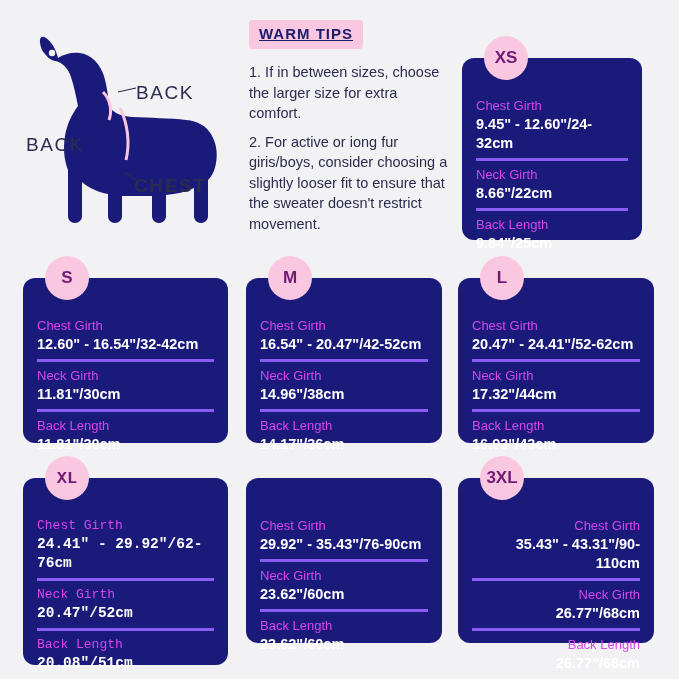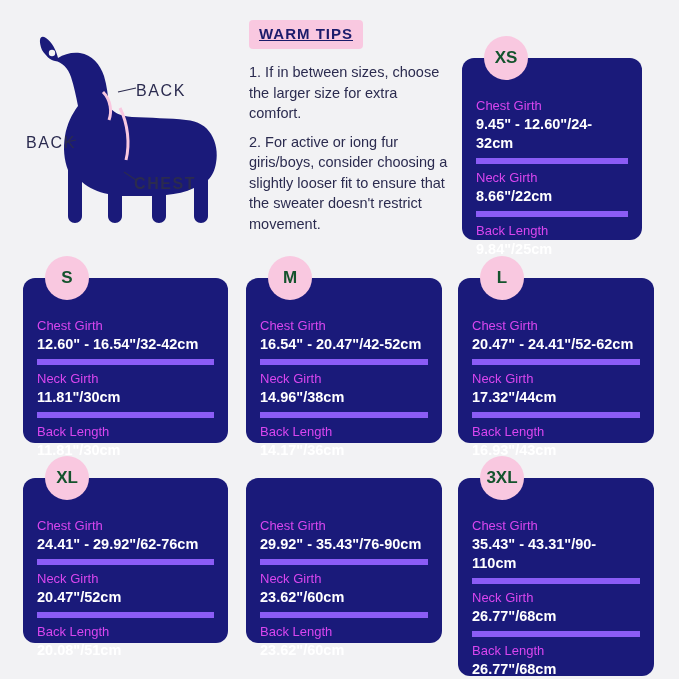--- a/index.html
+++ b/index.html
@@ -29,21 +29,21 @@
     height: 225px;
   }
   .dog-svg {
     position: absolute;
     left: 0;
     top: 0;
   }
   .diag-label {
     position: absolute;
     color: #2b2b4f;
-    font-size: 16px;
+    font-size: 19px;
     letter-spacing: 1.6px;
     font-family: "Liberation Sans", sans-serif;
   }
   .label-back { left: 128px; top: 62px; }
   .label-neck { left: 18px; top: 114px; }
   .label-chest { left: 126px; top: 155px; font-weight: bold; }
 
   
   .tips {
     position: absolute;
@@ -85,56 +85,56 @@
     padding: 34px 14px 12px 14px;
   }
   .badge {
     position: absolute;
     left: 22px;
     top: -22px;
     min-width: 44px;
     height: 44px;
     border-radius: 50%;
     background: #f9c8e0;
-    color: #14532d;
+    color: #701a75;
     font-weight: bold;
     font-size: 17px;
     display: flex;
     align-items: center;
     justify-content: center;
     padding: 0 6px;
     box-sizing: border-box;
   }
   .row {
     padding: 6px 0 5px 0;
   }
   .row + .row {
-    border-top: 6px solid #8b5cf6;
+    border-top: 3px solid #8b5cf6;
   }
   .row-label {
     font-size: 13px;
     color: #d946ef;
     line-height: 1.25;
   }
   .row-value {
     font-size: 14.5px;
     font-weight: bold;
     color: #ffffff;
     line-height: 1.3;
     margin-top: 1px;
   }
 
   
   .card-xs { left: 462px; top: 58px;  width: 180px; height: 182px; }
   .card-s  { left: 23px;  top: 278px; width: 205px; height: 165px; }
   .card-m  { left: 246px; top: 278px; width: 196px; height: 165px; }
   .card-l  { left: 458px; top: 278px; width: 196px; height: 165px; }
-  .card-xl { left: 23px;  top: 478px; width: 205px; height: 165px; }
+  .card-xl { left: 23px;  top: 478px; width: 205px; height: 187px; font-family: Liberation Mono, monospace; }
   .card-2xl{ left: 246px; top: 478px; width: 196px; height: 165px; }
-  .card-3xl{ left: 458px; top: 478px; width: 196px; height: 198px; }
+  .card-3xl{ left: 458px; top: 478px; width: 196px; height: 165px; text-align: right; }
 </style>
 </head>
 <body>
 
 <div class="page">
 
   <div class="diagram">
     <svg class="dog-svg" width="230" height="225" viewBox="0 0 230 225">
       <path fill="#1a1a7a" d="M34 30 C30 20 32 14 38 18 C44 22 48 30 50 38 C56 34 64 32 72 33 C84 35 92 44 96 56 C99 66 100 76 101 86 C104 92 112 96 124 97 C142 98 162 98 178 100 C190 101 198 106 203 114 C208 122 210 133 208 143 C207 150 204 156 200 160 L200 196 C200 200 197 203 193 203 C189 203 186 200 186 196 L186 168 C178 172 168 174 158 175 L158 196 C158 200 155 203 151 203 C147 203 144 200 144 196 L144 176 L114 176 L114 196 C114 200 111 203 107 203 C103 203 100 200 100 196 L100 174 C90 172 81 168 74 162 L74 196 C74 200 71 203 67 203 C63 203 60 200 60 196 L60 150 C56 140 55 128 57 116 C59 104 64 94 70 86 C68 76 66 66 63 57 C60 48 54 42 47 41 C42 40 38 36 34 30 Z"></path>
       <ellipse cx="44" cy="33" rx="3.2" ry="3.2" fill="#f2f2f4"></ellipse>

